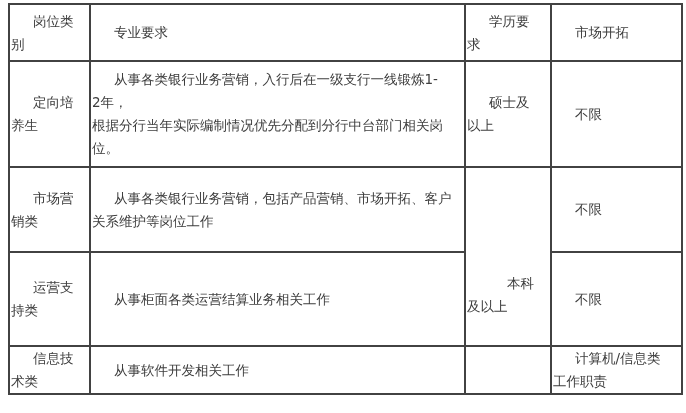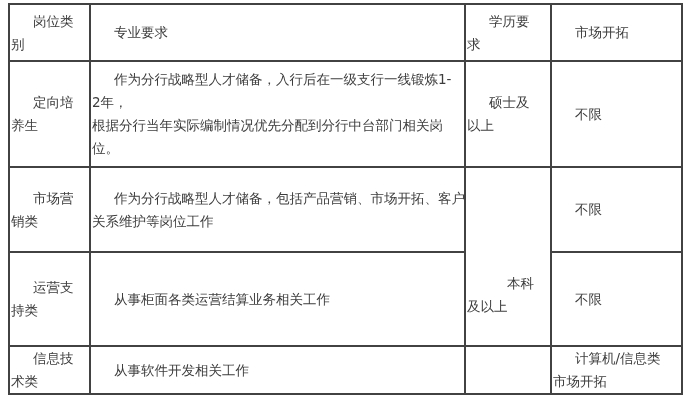--- a/index.html
+++ b/index.html
@@ -58,45 +58,45 @@
       <td>岗位类
 别</td>
       <td>专业要求</td>
       <td>学历要
 求</td>
       <td>市场开拓</td>
     </tr>
     <tr class="r-1">
       <td>定向培
 养生</td>
-      <td>作为分行战略型人才储备，入行后在一级支行一线锻炼1-
+      <td>从事各类银行业务营销，入行后在一级支行一线锻炼1-
 2年，
 根据分行当年实际编制情况优先分配到分行中台部门相关岗
 位。</td>
       <td>硕士及
 以上</td>
       <td>不限</td>
     </tr>
     <tr class="r-2">
       <td>市场营
 销类</td>
-      <td>作为分行战略型人才储备，包括产品营销、市场开拓、客户
+      <td>从事各类银行业务营销，包括产品营销、市场开拓、客户
 关系维护等岗位工作</td>
       <td class="edu-merged" rowspan="2">本科
 及以上</td>
       <td>不限</td>
     </tr>
     <tr class="r-3">
       <td>运营支
 持类</td>
       <td>从事柜面各类运营结算业务相关工作</td>
       <td>不限</td>
     </tr>
     <tr class="r-4">
       <td>信息技
 术类</td>
       <td>从事软件开发相关工作</td>
       <td></td>
       <td>计算机/信息类
-市场开拓</td>
+工作职责</td>
     </tr>
   </tbody>
 </table>
 
 </body></html>

